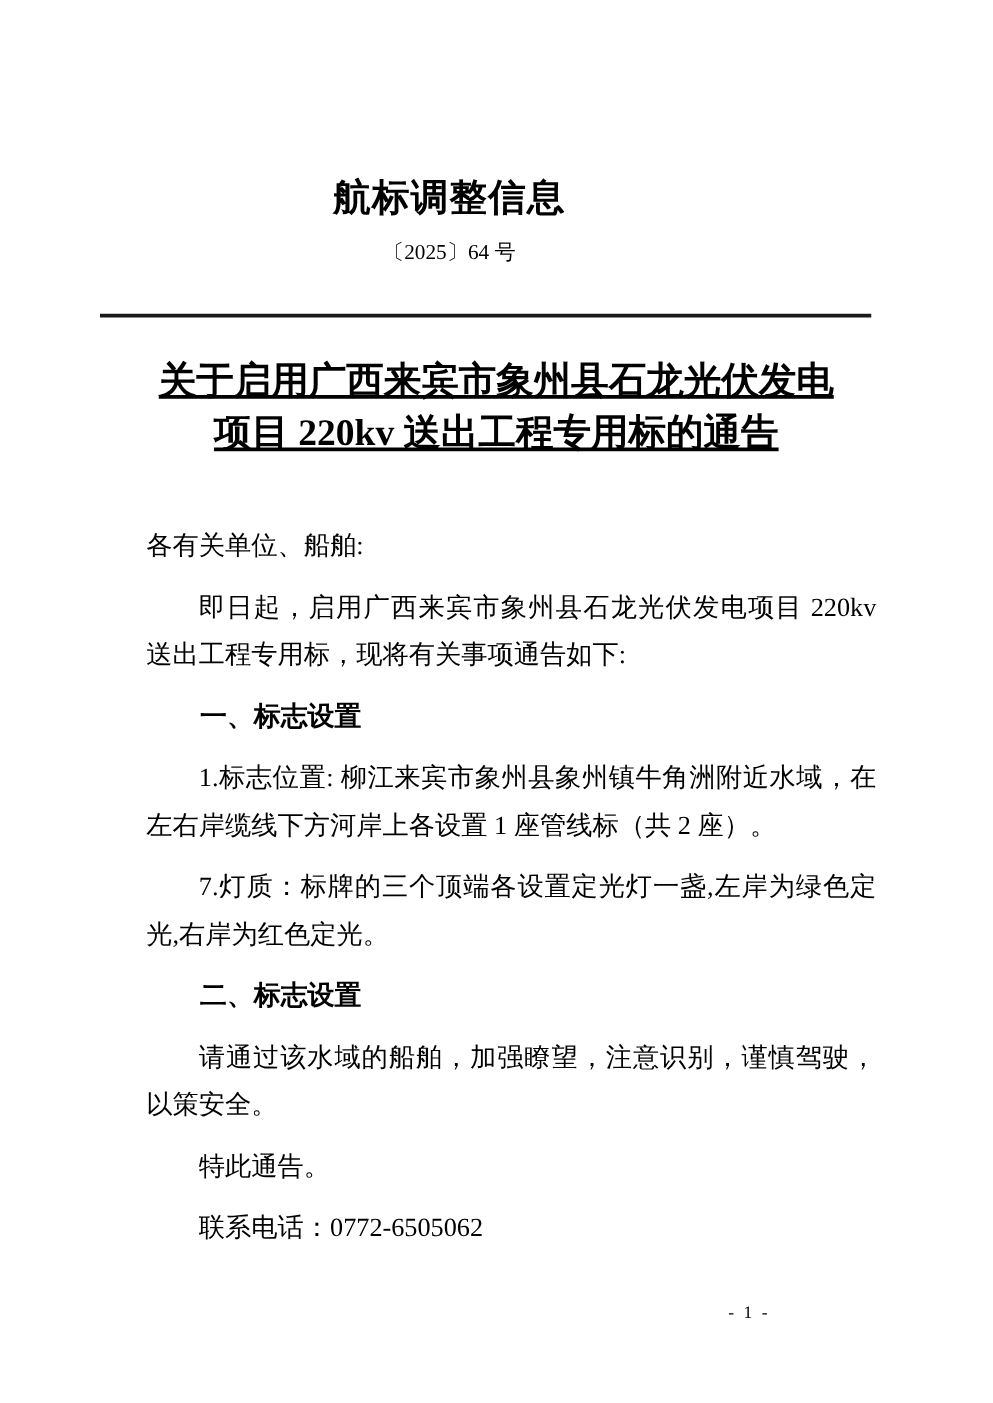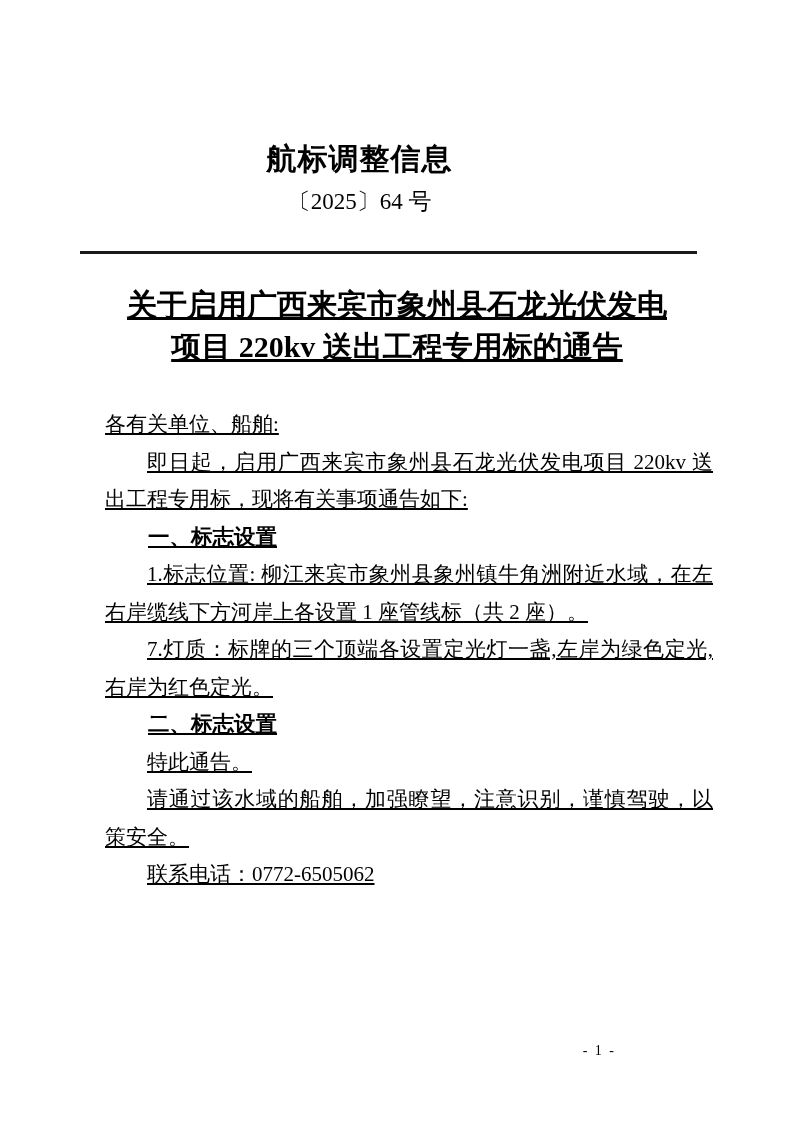--- a/index.html
+++ b/index.html
@@ -26,21 +26,21 @@
     font-weight: bold;
     line-height: 38px;
     letter-spacing: 1px;
   }
   .doc-number {
     position: absolute;
     top: 189px;
     left: 0;
     width: 100%;
     text-align: center;
-    font-size: 23px;
+    font-size: 17px;
     line-height: 26px;
   }
   .divider-rule {
     position: absolute;
     top: 251px;
     left: 80px;
     width: 617px;
     height: 3px;
     background: #1a1a1a;
   }
@@ -58,23 +58,22 @@
   .body-text {
     position: absolute;
     top: 406px;
     left: 105px;
     width: 608px;
     font-size: 21px;
     line-height: 37.5px;
     text-align: justify;
   }
   .body-text p {
-    margin: 0;
+    margin: 12px;
     text-indent: 2em;
-    text-decoration: underline;
   }
   .body-text p.salutation {
     text-indent: 0;
   }
   .body-text p.section-heading {
     font-family: "Liberation Sans", "DejaVu Sans", sans-serif;
     font-weight: bold;
     font-size: 21.5px;
   }
   .page-number {
@@ -103,20 +102,20 @@
     <div>项目 220kv 送出工程专用标的通告</div>
   </div>
 
   <div class="body-text">
     <p class="salutation">各有关单位、船舶:</p>
     <p>即日起，启用广西来宾市象州县石龙光伏发电项目 220kv 送出工程专用标，现将有关事项通告如下:</p>
     <p class="section-heading">一、标志设置</p>
     <p>1.标志位置: 柳江来宾市象州县象州镇牛角洲附近水域，在左右岸缆线下方河岸上各设置 1 座管线标（共 2 座）。</p>
     <p>7.灯质：标牌的三个顶端各设置定光灯一盏,左岸为绿色定光,右岸为红色定光。</p>
     <p class="section-heading">二、标志设置</p>
+    <p>请通过该水域的船舶，加强瞭望，注意识别，谨慎驾驶，以策安全。</p>
     <p>特此通告。</p>
-    <p>请通过该水域的船舶，加强瞭望，注意识别，谨慎驾驶，以策安全。</p>
     <p>联系电话：0772-6505062</p>
   </div>
 
   <div class="page-number">- 1 -</div>
 
 </div>
 
 </body></html>

